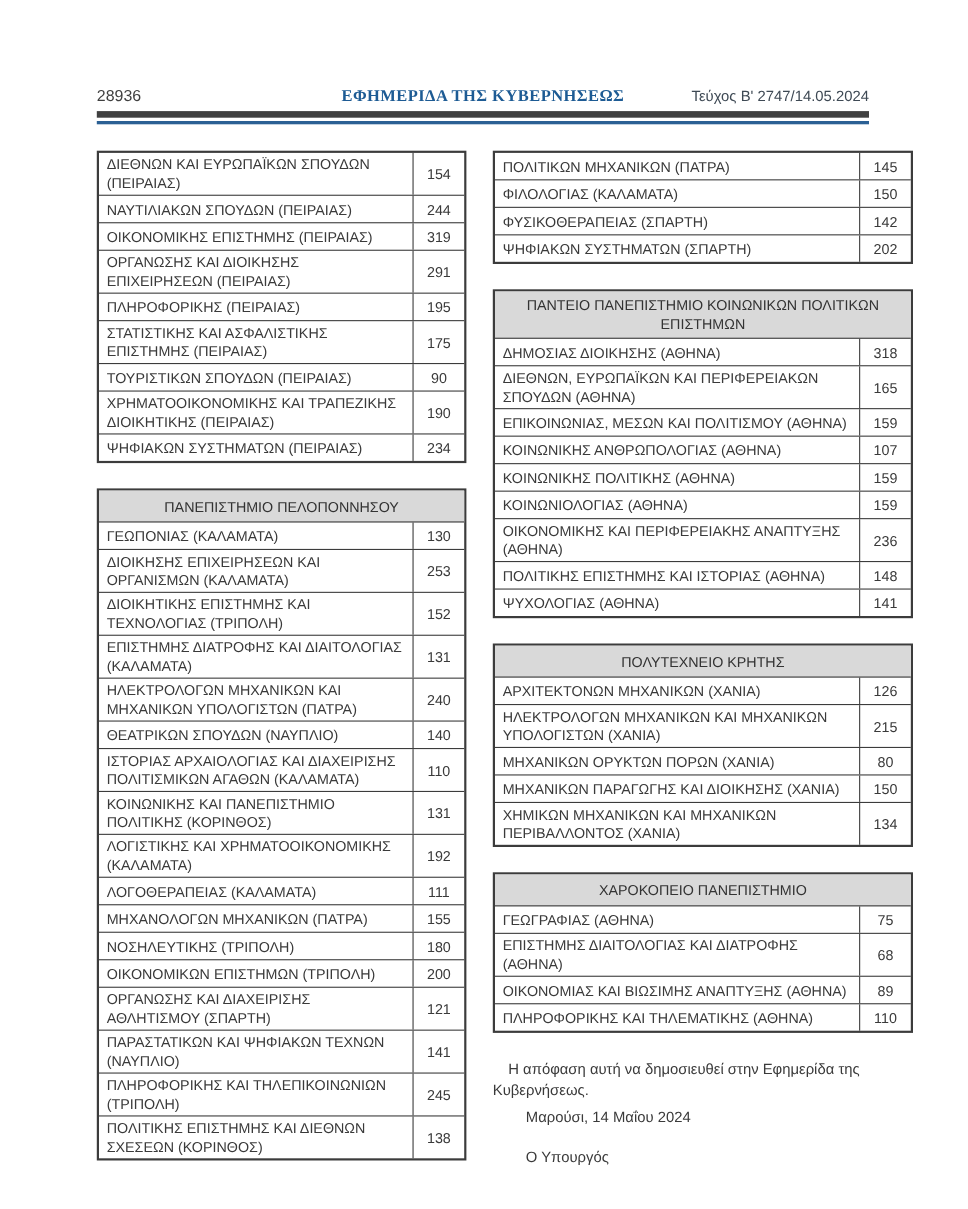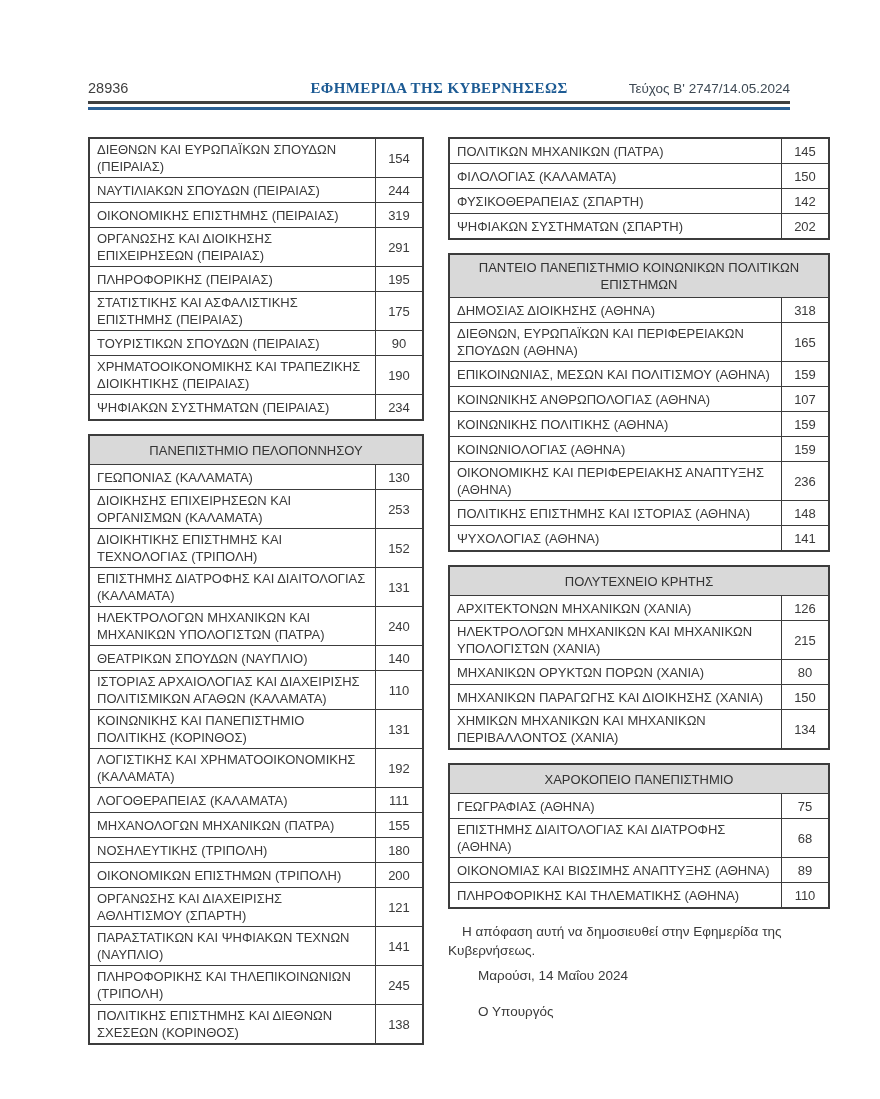--- a/index.html
+++ b/index.html
@@ -5,37 +5,37 @@
   html,body { margin:0; padding:0; background:#ffffff; }
   .page {
     position:relative; width:880px; height:1099px; background:#ffffff;
     font-family:"Liberation Sans", sans-serif; color:#3a3a3a; overflow:hidden;
   }
 
   
   .header { position:absolute; left:88px; top:80px; width:702px; }
   .header-line {
     display:grid; grid-template-columns:1fr auto 1fr; align-items:baseline;
-    padding-bottom:4px; border-bottom:3px solid #404040;
+    padding-bottom:4px; border-bottom:6px solid #404040;
   }
   .page-number { justify-self:start; font-size:14.5px; color:#3f3f3f; }
   .masthead {
     justify-self:center; font-family:"Liberation Serif", serif; font-weight:bold;
     font-size:15px; color:#1d5b94; letter-spacing:0.4px;
   }
   .issue { justify-self:end; font-size:13.5px; color:#3e4954; }
   .rule-blue { height:3px; background:#2b6094; margin-top:3px; }
 
   
   .col { position:absolute; top:137px; }
   .col-left  { left:88px;  width:336px; }
   .col-right { left:448px; width:382px; }
 
   
-  .dept-table { border:2px solid #3c3c3c; margin-bottom:13px; background:#fff; }
+  .dept-table { border:2px solid #3c3c3c; margin-bottom:23px; background:#fff; }
   .uni-header {
     background:#d9d9d9; border-bottom:1px solid #3c3c3c;
     display:flex; align-items:center; justify-content:center; text-align:center;
     padding:4px 12px; font-size:13px; line-height:17px; min-height:20px; color:#333;
   }
   .rows .row { display:flex; align-items:stretch; border-top:1px solid #3c3c3c; }
   .rows .row:first-child { border-top:none; }
   .cell.label {
     flex:1 1 auto; padding:2px 7px; display:flex; align-items:center;
     font-size:13px; line-height:17px; min-height:20px;

